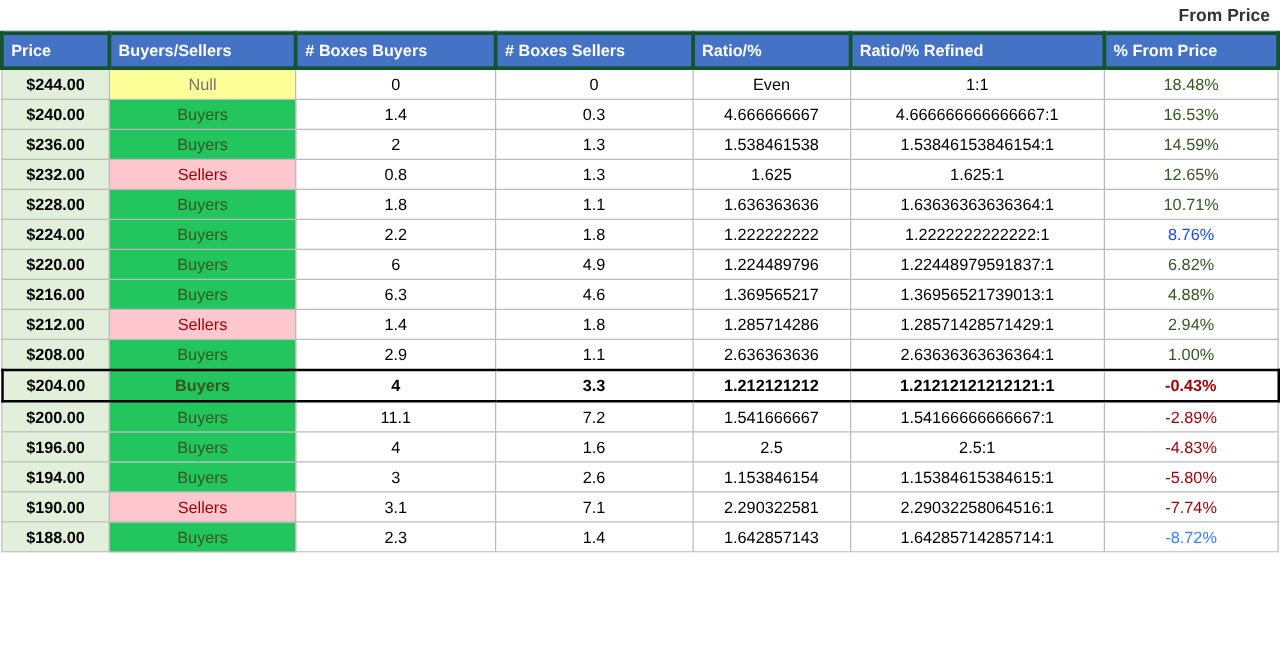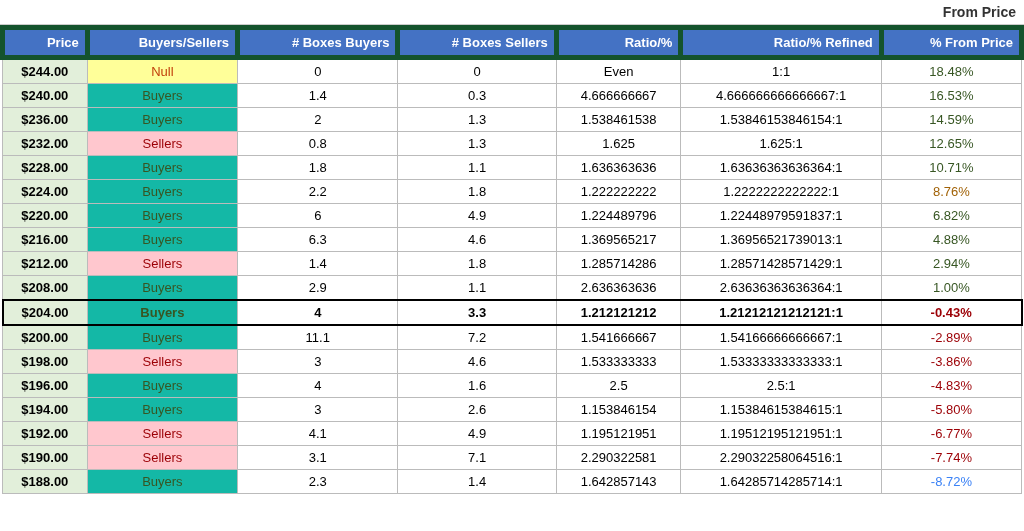--- a/index.html
+++ b/index.html
@@ -23,44 +23,44 @@
       font-size: 14px;
       color: #333;
     }
     table {
       width: 100%;
       border-collapse: collapse;
     }
     th {
       background: #4472c4;
       color: #fff;
-      text-align: right;
+      text-align: left;
       padding: 5px 6px;
-      border: 5px solid #14532d;
+      border: 3px solid #14532d;
       font-size: 13px;
     }
     td {
       text-align: center;
       padding: 4px 6px;
       border: 1px solid #bbb;
       white-space: nowrap;
     }
     tr.current-row td {
       font-weight: bold;
       border-top: 2px solid #000;
       border-bottom: 2px solid #000;
     }
     tr.current-row td:first-child {
       border-left: 2px solid #000;
     }
     tr.current-row td:last-child {
       border-right: 2px solid #000;
     }
     .bg-yellow { background-color: #ffff99; }
-    .bg-green { background-color: #14b8a6; }
+    .bg-green { background-color: #22c55e; }
     .bg-red { background-color: #ffc7ce; }
     .col-price { background-color: #e2efda; font-weight: bold; margin-left: 45px; }
   </style>
 </head>
 <body>
 
 <div class="top-bar">
   <span class="from-price-label">From Price</span>
 </div>
 
@@ -72,21 +72,21 @@
         <th># Boxes Buyers</th>
         <th># Boxes Sellers</th>
         <th>Ratio/%</th>
         <th>Ratio/% Refined</th>
         <th>% From Price</th>
       </tr>
   </thead>
   <tbody id="table-body">
   <tr>
         <td class="col-price">$244.00</td>
-        <td class="bg-yellow" style="color: #c2410c;">Null</td>
+        <td class="bg-yellow" style="color: #737373;">Null</td>
         <td>0</td>
         <td>0</td>
         <td>Even</td>
         <td>1:1</td>
         <td style="color: rgb(55, 86, 35);">18.48%</td>
       </tr>
       <tr>
         <td class="col-price">$240.00</td>
         <td class="bg-green" style="color: rgb(55, 86, 35);">Buyers</td>
         <td>1.4</td>
@@ -122,21 +122,21 @@
         <td>1.63636363636364:1</td>
         <td style="color: rgb(55, 86, 35);">10.71%</td>
       </tr>
       <tr>
         <td class="col-price">$224.00</td>
         <td class="bg-green" style="color: rgb(55, 86, 35);">Buyers</td>
         <td>2.2</td>
         <td>1.8</td>
         <td>1.222222222</td>
         <td>1.2222222222222:1</td>
-        <td style="color: #a16207;">8.76%</td>
+        <td style="color: #1d4ed8;">8.76%</td>
       </tr>
       <tr>
         <td class="col-price">$220.00</td>
         <td class="bg-green" style="color: rgb(55, 86, 35);">Buyers</td>
         <td>6</td>
         <td>4.9</td>
         <td>1.224489796</td>
         <td>1.22448979591837:1</td>
         <td style="color: rgb(55, 86, 35);">6.82%</td>
       </tr>
@@ -179,54 +179,36 @@
       <tr>
         <td class="col-price">$200.00</td>
         <td class="bg-green" style="color: rgb(55, 86, 35);">Buyers</td>
         <td>11.1</td>
         <td>7.2</td>
         <td>1.541666667</td>
         <td>1.54166666666667:1</td>
         <td style="color: rgb(156, 0, 6);">-2.89%</td>
       </tr>
       <tr>
-        <td class="col-price">$198.00</td>
-        <td class="bg-red" style="color: rgb(156, 0, 6);">Sellers</td>
-        <td>3</td>
-        <td>4.6</td>
-        <td>1.533333333</td>
-        <td>1.53333333333333:1</td>
-        <td style="color: rgb(156, 0, 6);">-3.86%</td>
-      </tr>
-      <tr>
         <td class="col-price">$196.00</td>
         <td class="bg-green" style="color: rgb(55, 86, 35);">Buyers</td>
         <td>4</td>
         <td>1.6</td>
         <td>2.5</td>
         <td>2.5:1</td>
         <td style="color: rgb(156, 0, 6);">-4.83%</td>
       </tr>
       <tr>
         <td class="col-price">$194.00</td>
         <td class="bg-green" style="color: rgb(55, 86, 35);">Buyers</td>
         <td>3</td>
         <td>2.6</td>
         <td>1.153846154</td>
         <td>1.15384615384615:1</td>
         <td style="color: rgb(156, 0, 6);">-5.80%</td>
-      </tr>
-      <tr>
-        <td class="col-price">$192.00</td>
-        <td class="bg-red" style="color: rgb(156, 0, 6);">Sellers</td>
-        <td>4.1</td>
-        <td>4.9</td>
-        <td>1.195121951</td>
-        <td>1.19512195121951:1</td>
-        <td style="color: rgb(156, 0, 6);">-6.77%</td>
       </tr>
       <tr>
         <td class="col-price">$190.00</td>
         <td class="bg-red" style="color: rgb(156, 0, 6);">Sellers</td>
         <td>3.1</td>
         <td>7.1</td>
         <td>2.290322581</td>
         <td>2.29032258064516:1</td>
         <td style="color: rgb(156, 0, 6);">-7.74%</td>
       </tr>

